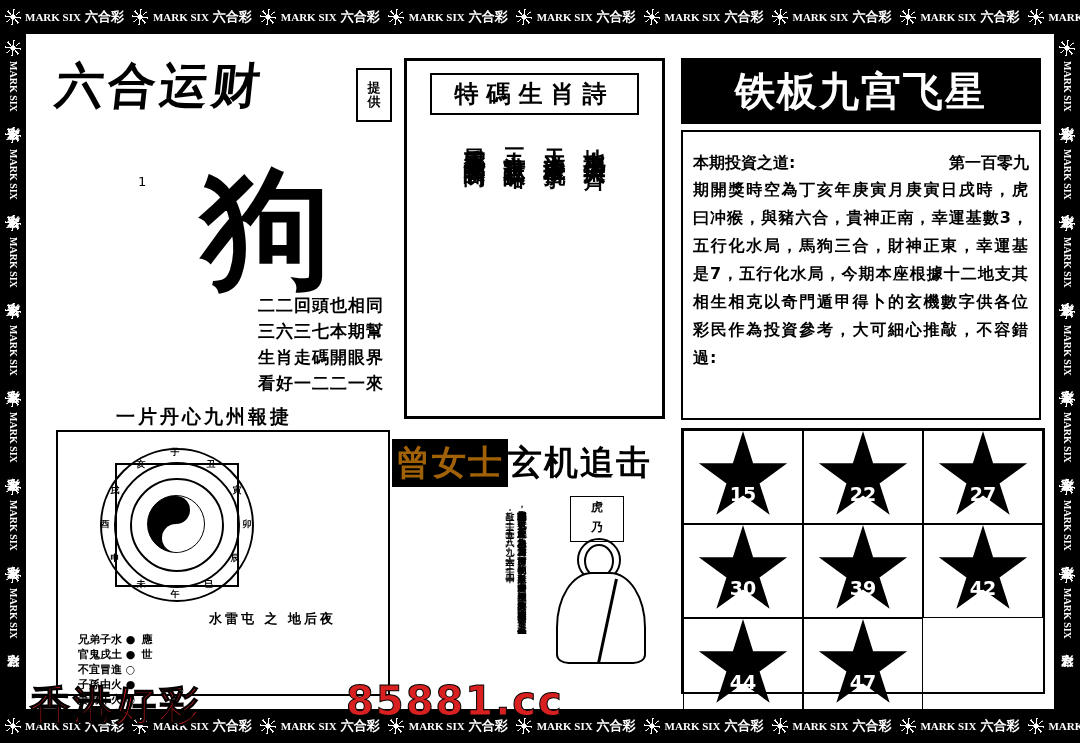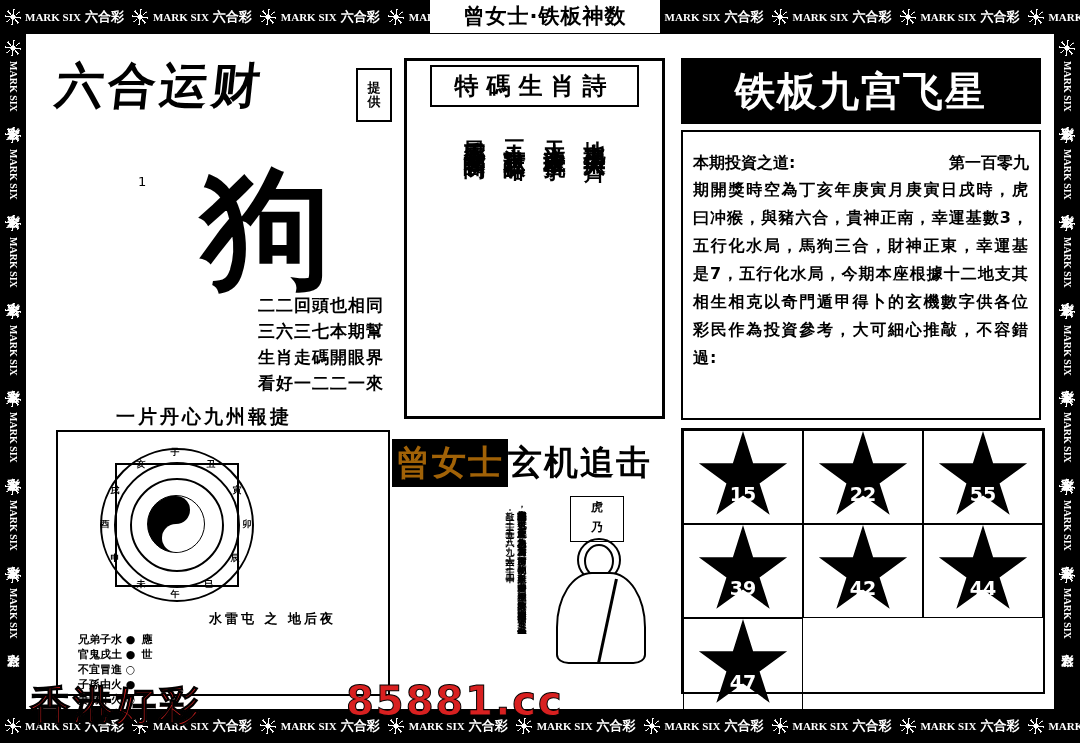--- a/index.html
+++ b/index.html
@@ -90,21 +90,21 @@
   .verse-left{left:48px;top:258px;}
   .verse-right{left:232px;top:258px;}
   .verse-bottom{position:absolute;left:90px;top:370px;font-size:19px;letter-spacing:3px;font-weight:bold;}
 
   
   .poem-box{
     position:absolute;left:378px;top:24px;width:255px;height:355px;border:3px solid #000;
     background:#fff;
   }
   .poem-head{
-    margin:4px auto 0;width:205px;height:38px;border:2px solid #000;
+    margin:12px auto 0;width:205px;height:38px;border:2px solid #000;
     display:flex;align-items:center;justify-content:center;
     font-size:24px;font-weight:bold;letter-spacing:8px;
   }
   .poem-cols{display:flex;flex-direction:row-reverse;justify-content:center;gap:10px;margin-top:16px;}
   .pcol{
     writing-mode:vertical-rl;text-orientation:upright;
     font-size:22px;font-weight:bold;line-height:30px;letter-spacing:3px;
     height:250px;
     font-family:"DejaVu Sans",sans-serif;
   }
@@ -253,21 +253,20 @@
       <div class="cell">
         <span class="flower"></span>
         <span class="mk">MARK SIX</span>
         <span class="cn">六合彩</span>
       </div>
       <div class="cell">
         <span class="flower"></span>
         <span class="mk">MARK SIX</span>
       </div>
     </div>
-  <div class="top-title">曾女士·铁板神数</div>
 
   <div class="strip strip-bottom" id="stripBottom">
       <div class="cell">
         <span class="flower"></span>
         <span class="mk">MARK SIX</span>
         <span class="cn">六合彩</span>
       </div>
       <div class="cell">
         <span class="flower"></span>
         <span class="mk">MARK SIX</span>
@@ -427,21 +426,25 @@
       <div class="star-cell">
         <div class="star"></div>
         <div class="star-num">15</div>
       </div>
       <div class="star-cell">
         <div class="star"></div>
         <div class="star-num">22</div>
       </div>
       <div class="star-cell">
         <div class="star"></div>
-        <div class="star-num">55</div>
+        <div class="star-num">27</div>
+      </div>
+      <div class="star-cell">
+        <div class="star"></div>
+        <div class="star-num">30</div>
       </div>
       <div class="star-cell">
         <div class="star"></div>
         <div class="star-num">39</div>
       </div>
       <div class="star-cell">
         <div class="star"></div>
         <div class="star-num">42</div>
       </div>
       <div class="star-cell">

